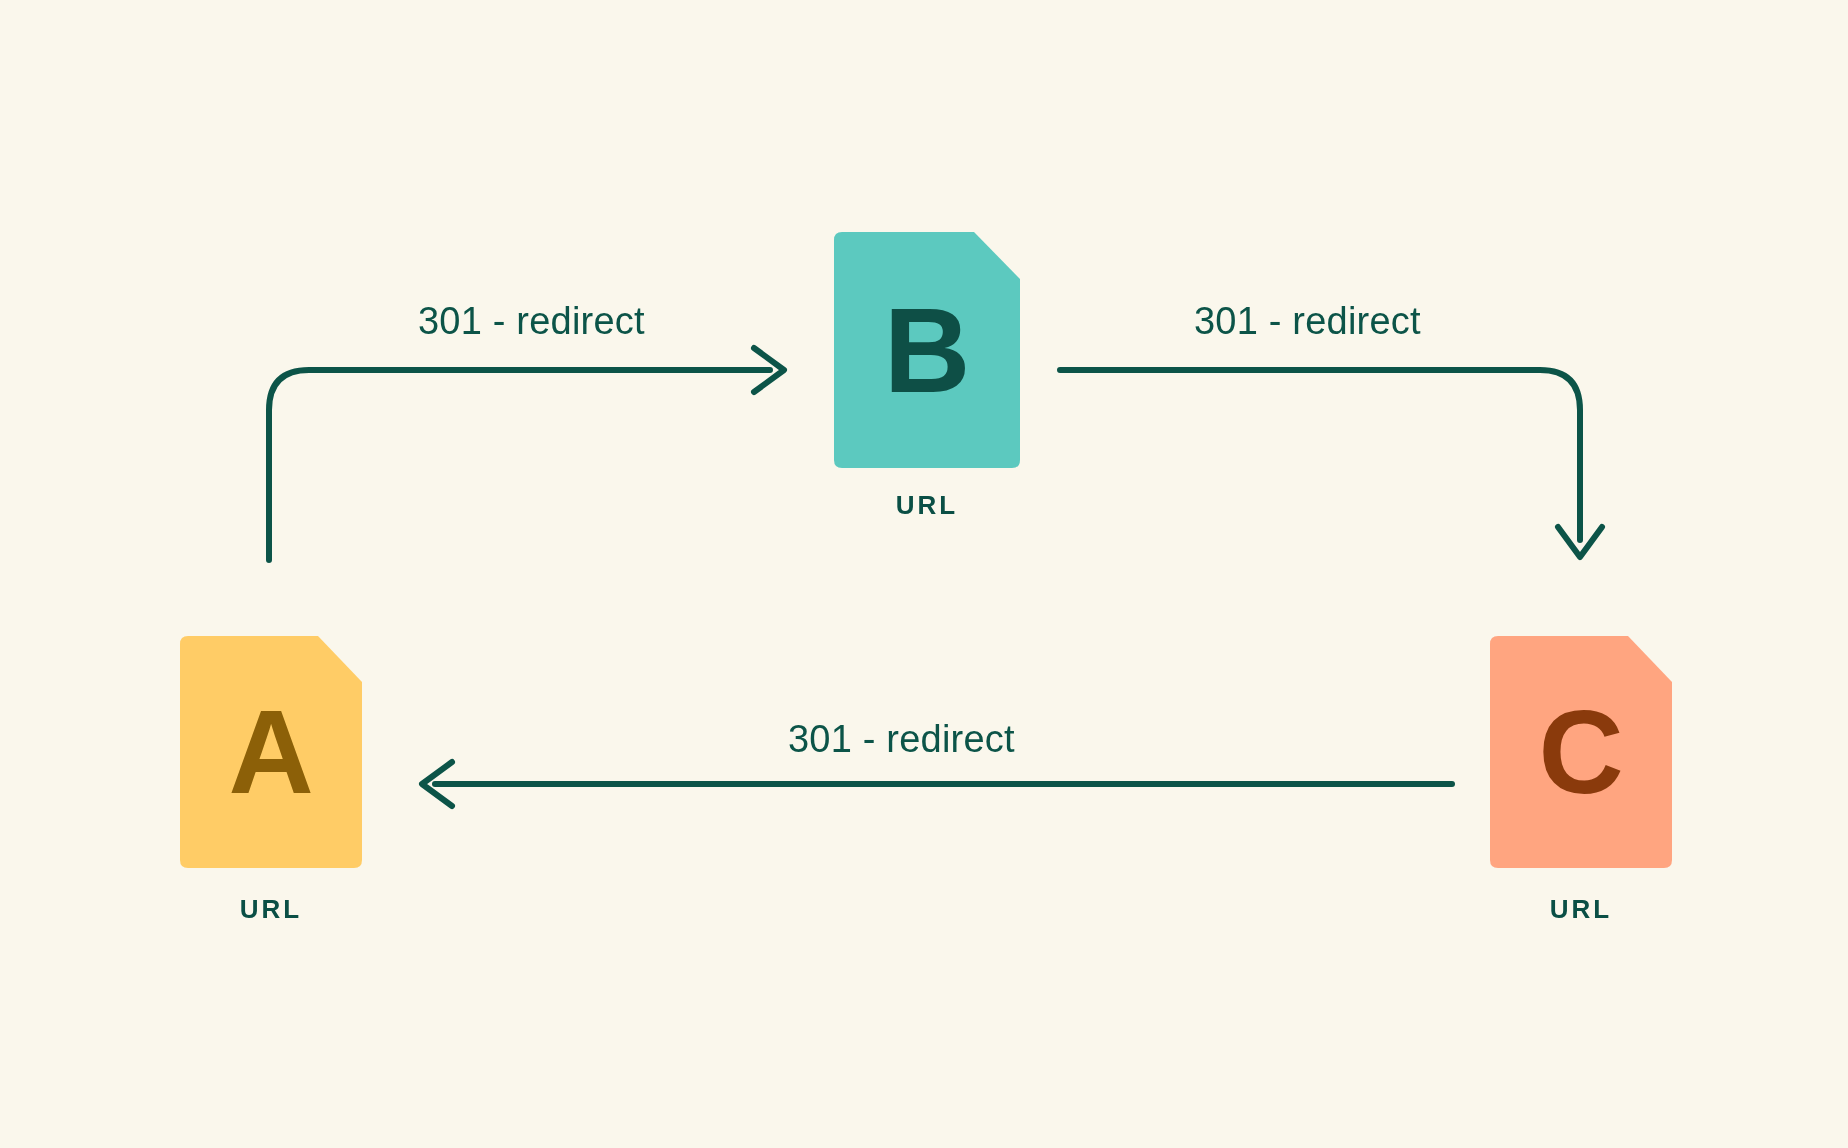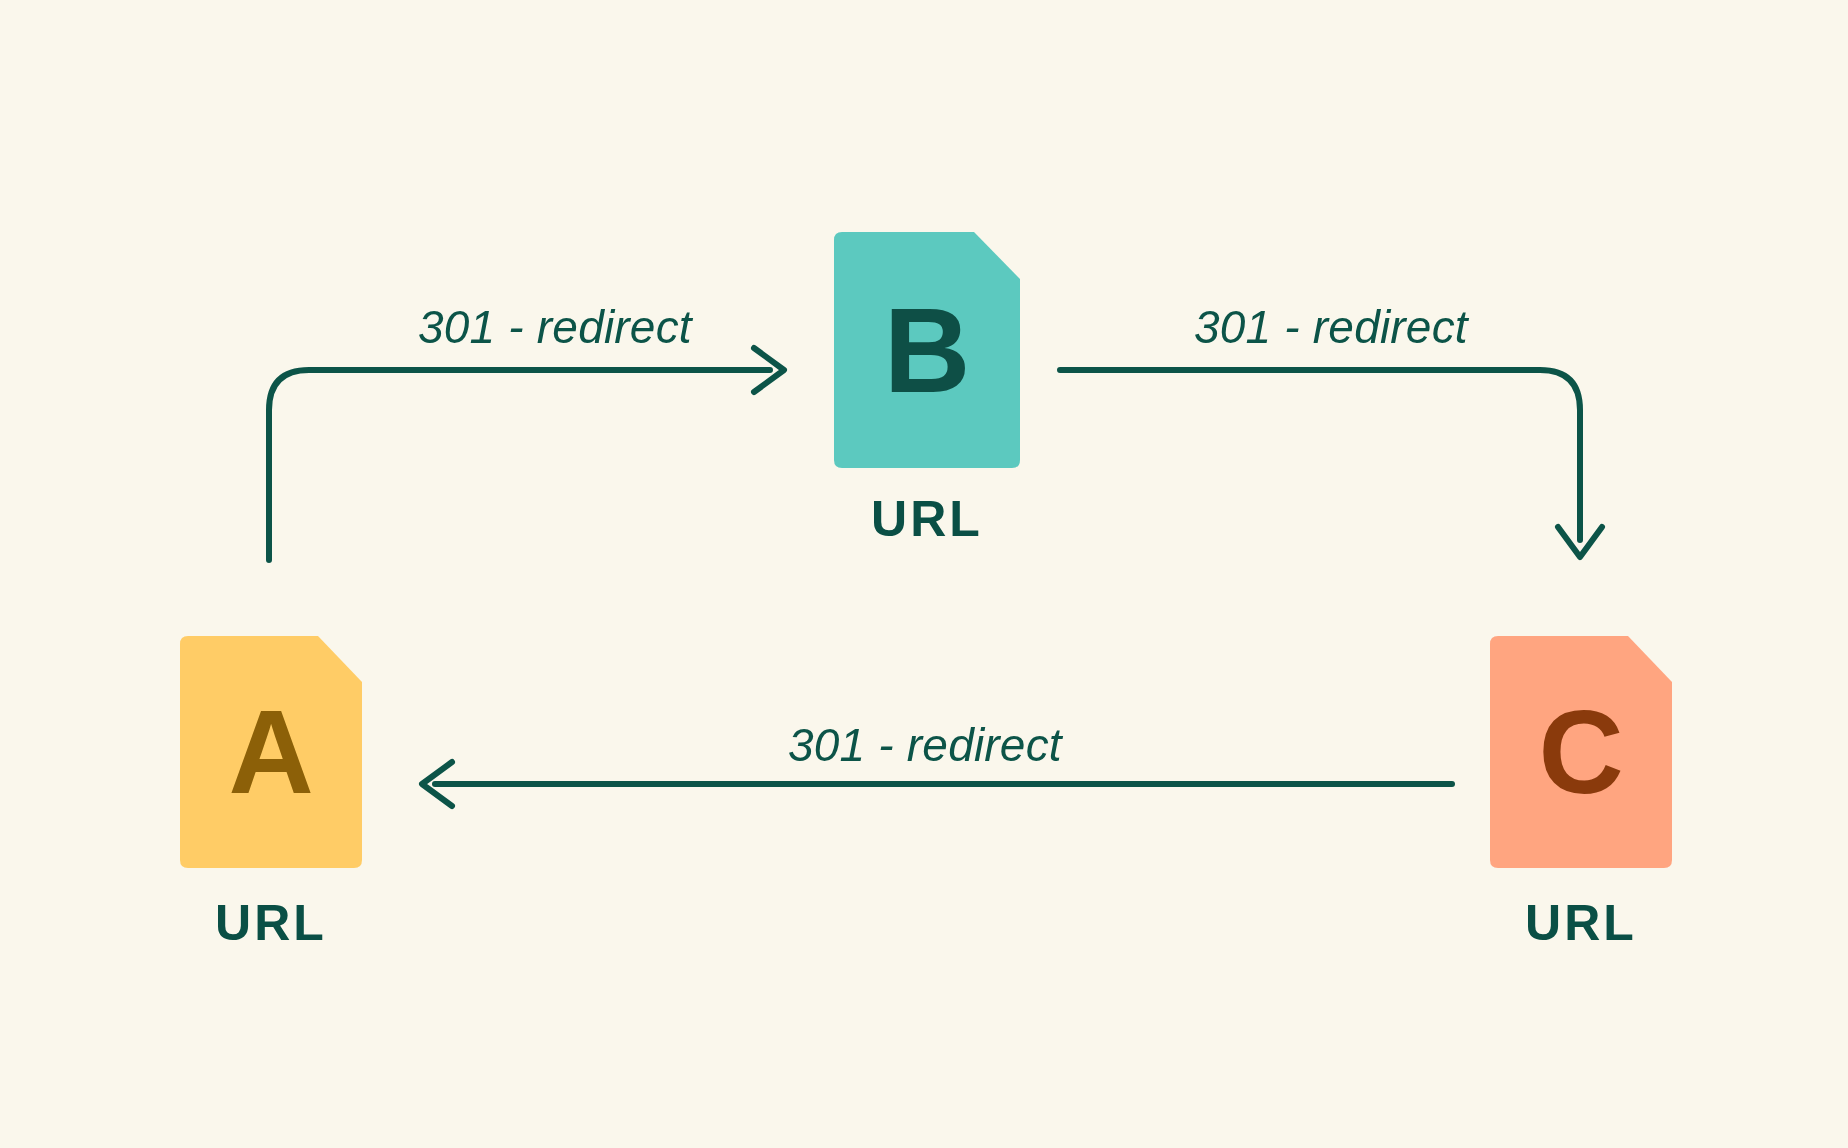--- a/index.html
+++ b/index.html
@@ -59,36 +59,35 @@
     user-select: none;
   }
 
   .doc-caption {
     position: absolute;
     left: 0;
     width: 100%;
     text-align: center;
     font-family: "Liberation Sans", sans-serif;
     font-weight: bold;
-    font-size: 50px;
+    font-size: 26px;
     letter-spacing: 3px;
     color: #0a4f45;
     white-space: nowrap;
   }
 
   
   .edge-label {
     position: absolute;
     font-family: "Liberation Sans", sans-serif;
     font-weight: 400;
-    font-size: 46px;
+    font-size: 38px;
     color: #0c5448;
     white-space: nowrap;
     letter-spacing: 0.2px;
-    font-style: italic;
   }
 
   
   #node-a { left: 180px; top: 636px; }
   #node-b { left: 834px; top: 232px; }
   #node-c { left: 1490px; top: 636px; }
 
   #node-a .doc-caption { top: 258px; }
   #node-b .doc-caption { top: 258px; }
   #node-c .doc-caption { top: 258px; }

